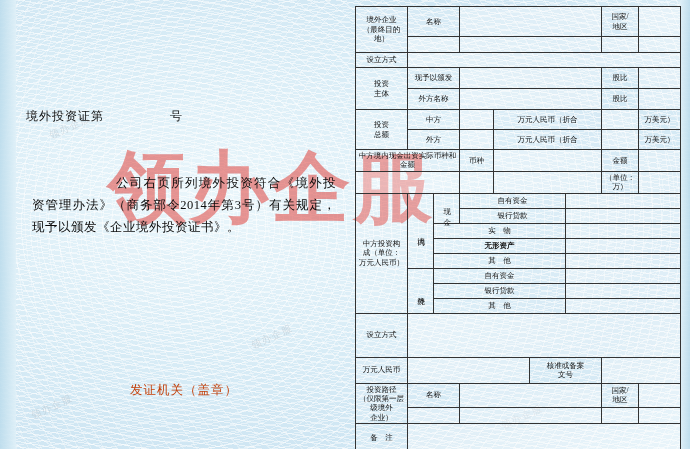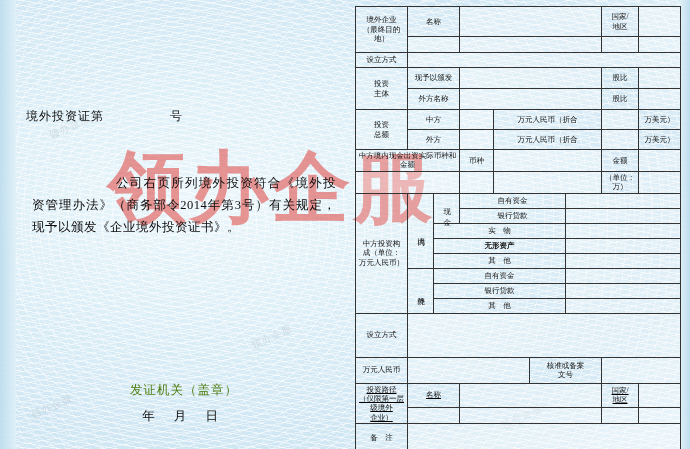--- a/index.html
+++ b/index.html
@@ -72,21 +72,21 @@
   .body-text{
     position:absolute;left:14px;top:150px;width:304px;
     font-size:12.5px;line-height:22px;color:#0d0d0d;text-align:justify;
     letter-spacing:.5px;
     margin-top:12px;
   }
   .body-text p{margin:0;}
   .indent{text-indent:24px;}
   .issuer{
     position:absolute;left:14px;top:372px;width:304px;text-align:center;
-    font-size:12.5px;letter-spacing:1px;color:#4d7c0f;
+    font-size:12.5px;letter-spacing:1px;color:#c2410c;
   }
   .issue-date{
     position:absolute;left:14px;top:398px;width:304px;text-align:center;
     font-size:12.5px;letter-spacing:8px;color:#0d0d0d;
   }
 
   
   .tbl-wrap{
     position:absolute;left:355px;top:6px;width:325px;height:434px;
   }
@@ -136,21 +136,20 @@
     <span>境外投资证第</span>
     <span class="gap"></span>
     <span>号</span>
   </div>
 
   <div class="body-text">
     <p class="indent" style="text-indent:84px;">公司右页所列境外投资符合《境外投资管理办法》（商务部令2014年第3号）有关规定，现予以颁发《企业境外投资证书》。</p>
   </div>
 
   <div class="issuer">发证机关（盖章）</div>
-  <div class="issue-date">年 月 日</div>
 </div>
 
 <div class="tbl-wrap">
 <table class="form">
   <colgroup>
     <col style="width:52px">
         <col style="width:26px">
         <col style="width:26px">
     <col style="width:34px">
         <col style="width:36px">
@@ -270,21 +269,21 @@
     <td class="blank" colspan="8"></td>
   </tr>
 
   <tr style="height:26px;">
     <td class="lbl">万元人民币</td>
     <td class="blank" colspan="4"></td>
     <td class="lbl" colspan="2">核准或备案<br>文号</td>
     <td class="blank" colspan="2"></td>
   </tr>
 
-  <tr style="height:24px;text-decoration:underline;">
+  <tr style="height:24px;">
     <td class="lbl" rowspan="2">投资路径<br>（仅限第一层级境外<br>企业）</td>
     <td class="lbl" colspan="2">名称</td>
     <td class="blank" colspan="4"></td>
     <td class="lbl">国家/<br>地区</td>
     <td class="blank"></td>
   </tr>
   <tr style="height:16px;">
     <td class="blank" colspan="2"></td>
     <td class="blank" colspan="4"></td>
     <td class="blank"></td>

